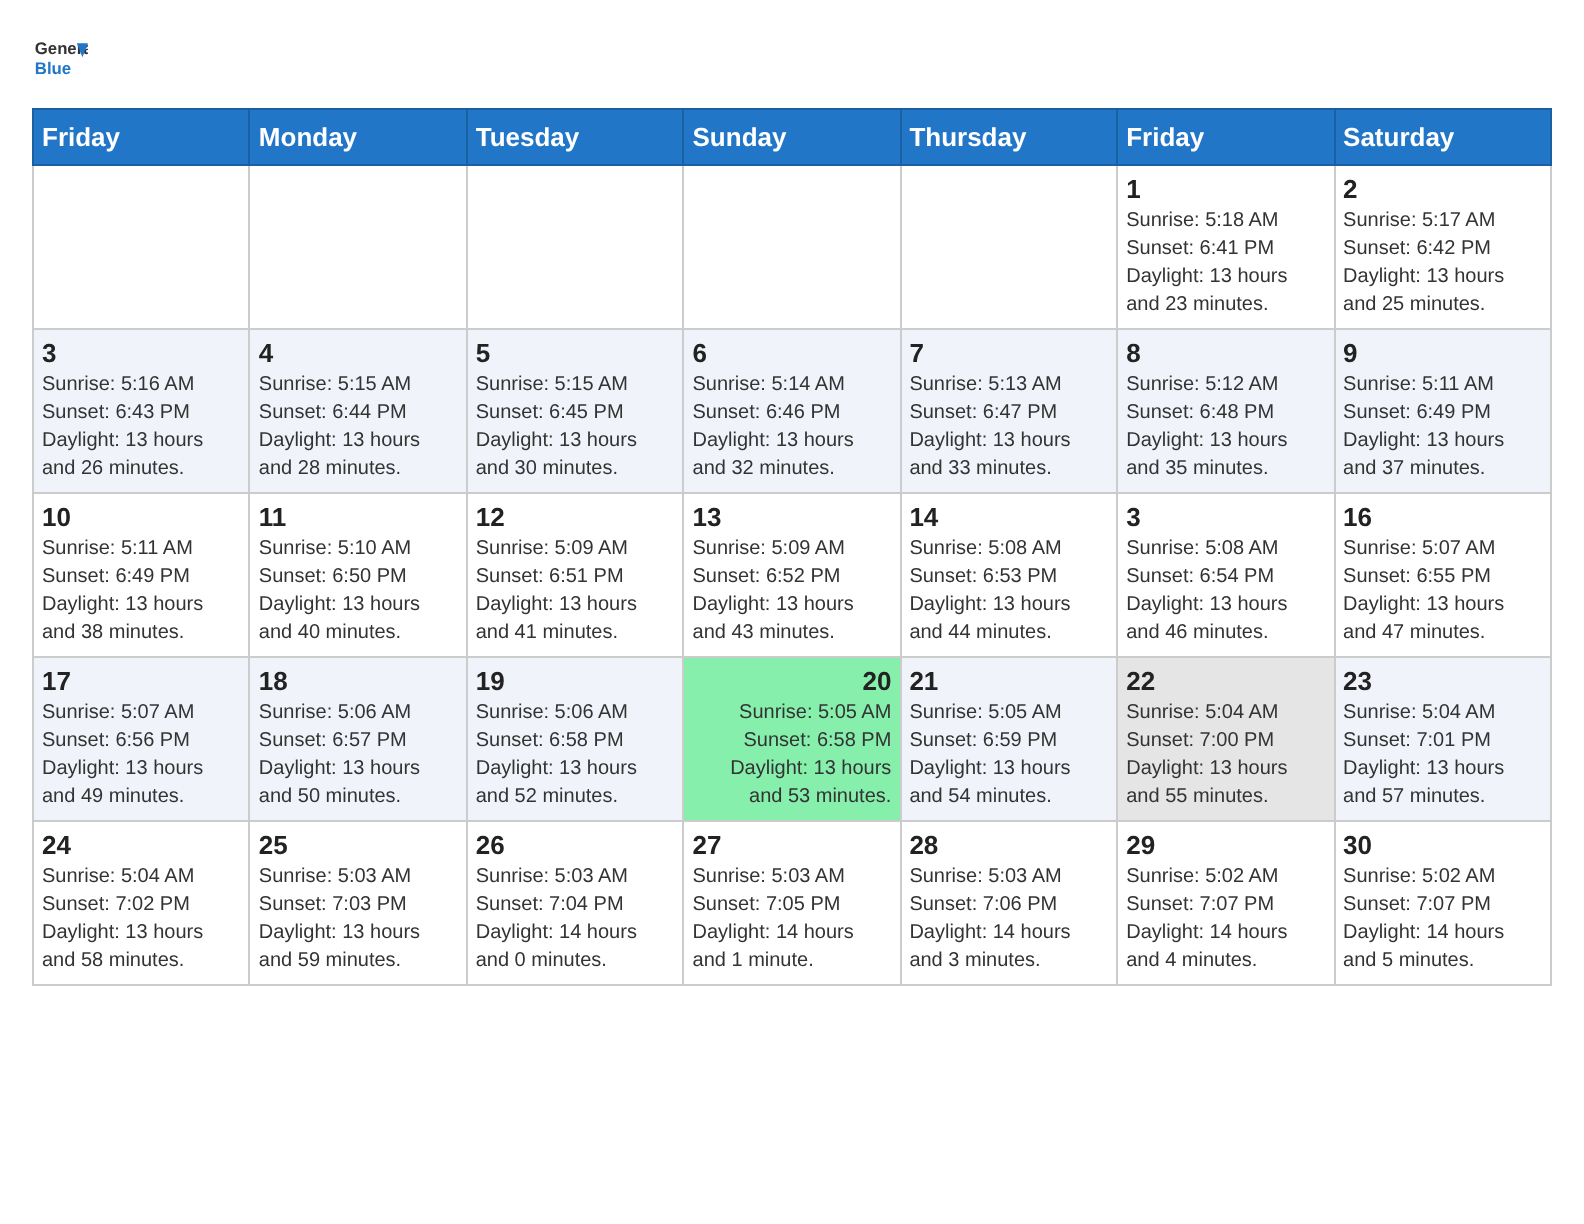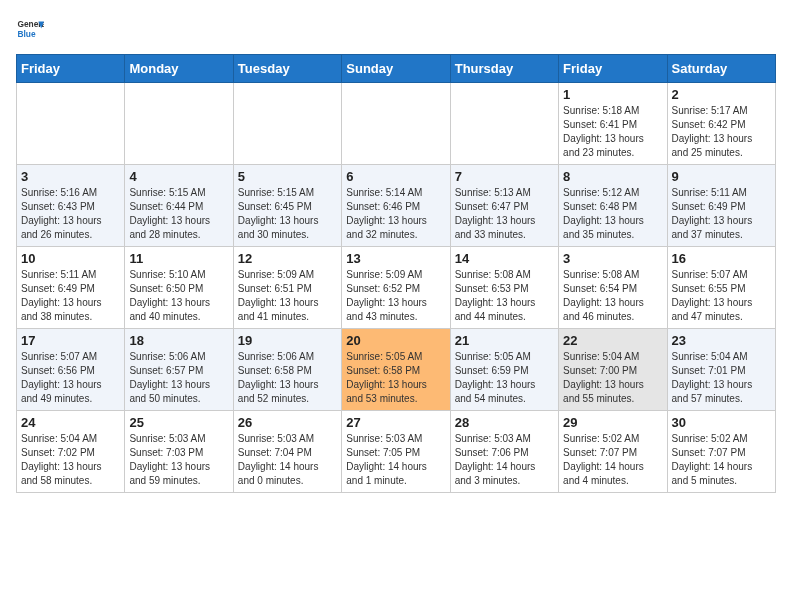--- a/index.html
+++ b/index.html
@@ -189,21 +189,21 @@
           <div class="day-info">Sunrise: 5:07 AM<br>Sunset: 6:56 PM<br>Daylight: 13 hours<br>and 49 minutes.</div>
         </td>
         <td style="background: rgb(240, 244, 250);">
           <div class="day-num">18</div>
           <div class="day-info">Sunrise: 5:06 AM<br>Sunset: 6:57 PM<br>Daylight: 13 hours<br>and 50 minutes.</div>
         </td>
         <td style="background: rgb(240, 244, 250);">
           <div class="day-num">19</div>
           <div class="day-info">Sunrise: 5:06 AM<br>Sunset: 6:58 PM<br>Daylight: 13 hours<br>and 52 minutes.</div>
         </td>
-        <td style="background: #fdba74;">
+        <td style="background: #86efac; text-align: right;">
           <div class="day-num">20</div>
           <div class="day-info">Sunrise: 5:05 AM<br>Sunset: 6:58 PM<br>Daylight: 13 hours<br>and 53 minutes.</div>
         </td>
         <td style="background: rgb(240, 244, 250); margin-top: 20px;">
           <div class="day-num">21</div>
           <div class="day-info">Sunrise: 5:05 AM<br>Sunset: 6:59 PM<br>Daylight: 13 hours<br>and 54 minutes.</div>
         </td>
         <td style="background: #e5e5e5;">
           <div class="day-num">22</div>
           <div class="day-info">Sunrise: 5:04 AM<br>Sunset: 7:00 PM<br>Daylight: 13 hours<br>and 55 minutes.</div>

